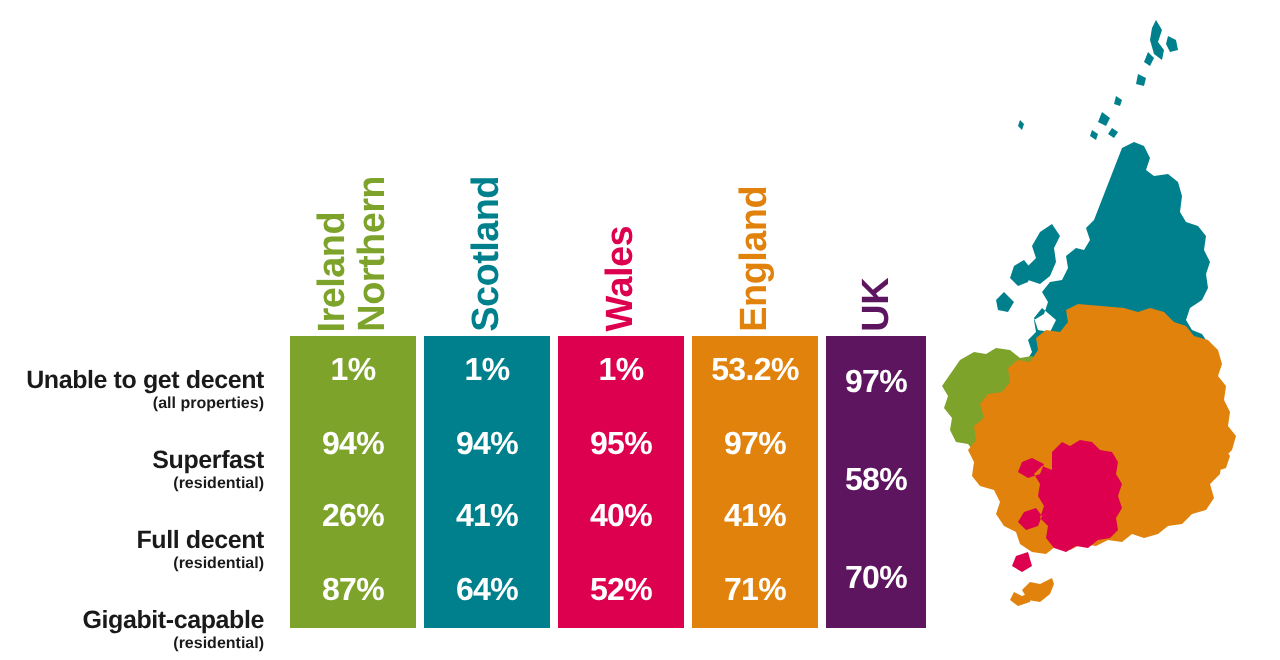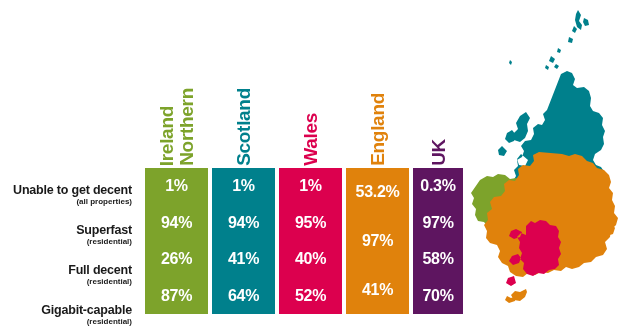--- a/index.html
+++ b/index.html
@@ -167,29 +167,29 @@
   </div>
 
   <div class="column" style="left:346px;width:63px;">
     <div class="col-header">
       <div class="col-header-line" style="color:#E0820C;">England</div>
     </div>
     <div class="col-bar" style="background:#E0820C;">
       <div class="cell">53.2%</div>
       <div class="cell">97%</div>
       <div class="cell">41%</div>
+      <div class="cell">71%</div>
     </div>
   </div>
 
   <div class="column" style="left:413px;width:50px;">
     <div class="col-header">
       <div class="col-header-line" style="color:#5E1560;">UK</div>
     </div>
     <div class="col-bar" style="background:#5E1560;">
-      <div class="cell">0.3%</div>
       <div class="cell">97%</div>
       <div class="cell">58%</div>
       <div class="cell">70%</div>
     </div>
   </div>
 
   <svg id="uk-map" viewBox="0 0 174 322" aria-hidden="true">
 
     <g fill="#00808C">
       <path d="M112 6 l3 5 -2 6 3 4 -1 5 -4 -3 -2 -7 1 -6 z"></path>

